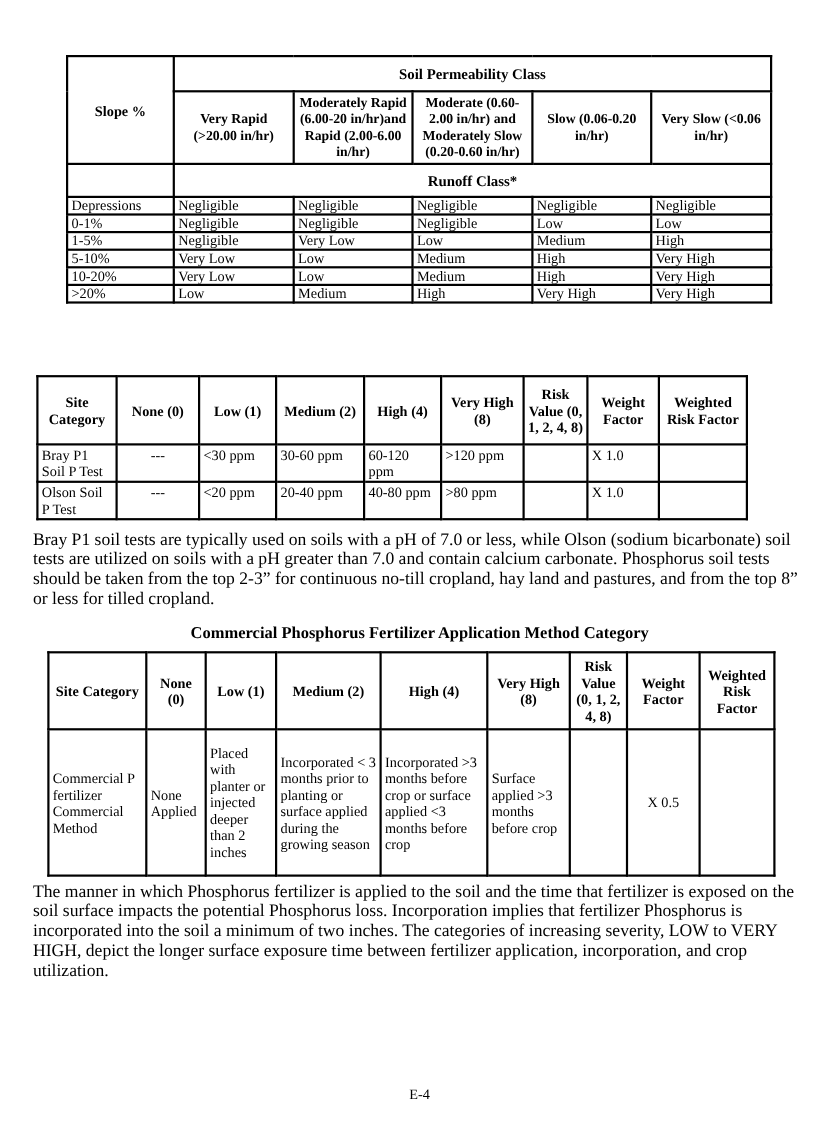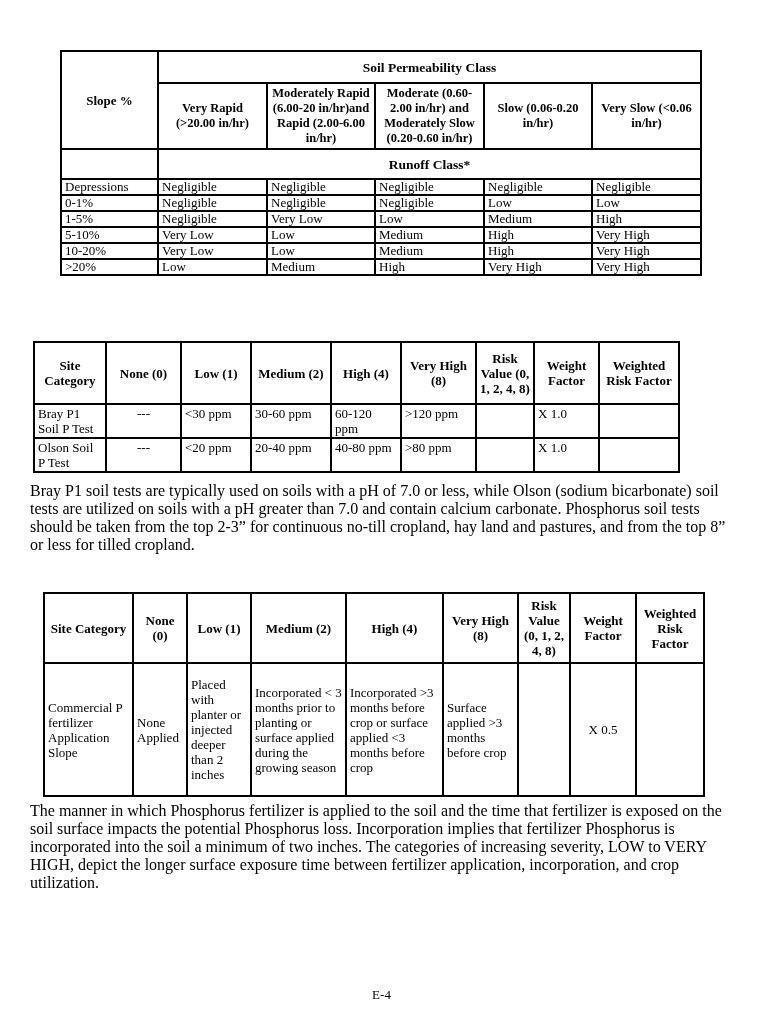--- a/index.html
+++ b/index.html
@@ -166,20 +166,21 @@
         <td class="datal">&gt;80 ppm</td>
         <td class="datal"></td>
         <td class="datal">X 1.0</td>
         <td class="datal"></td>
       </tr>
     </tbody>
   </table>
 
   <div class="abs para" style="left:30px;top:482px;width:710px;">Bray P1 soil tests are typically used on soils with a pH of 7.0 or less, while Olson (sodium bicarbonate) soil tests are utilized on soils with a pH greater than 7.0 and contain calcium carbonate.  Phosphorus soil tests should be taken from the top 2-3” for continuous no-till cropland, hay land and pastures, and from the top 8” or less for tilled cropland.</div>
 
+  <div class="abs doc-title t-sub" style="top:568px;">Commercial Phosphorus Fertilizer Application Method Category</div>
 
   <table class="tbl abs" style="left:43px;top:592px;width:660px;">
     <colgroup>
       <col style="width:89px">
         <col style="width:54px">
         <col style="width:64px">
       <col style="width:95px">
         <col style="width:97px">
         <col style="width:75px">
       <col style="width:52px">
@@ -192,21 +193,21 @@
         <td class="hdr thickb">None (0)</td>
         <td class="hdr thickb">Low (1)</td>
         <td class="hdr thickb">Medium (2)</td>
         <td class="hdr thickb">High (4)</td>
         <td class="hdr thickb">Very High (8)</td>
         <td class="hdr thickb">Risk Value (0, 1, 2, 4, 8)</td>
         <td class="hdr thickb thickl">Weight Factor</td>
         <td class="hdr thickb">Weighted Risk Factor</td>
       </tr>
       <tr class="h-b3">
-        <td class="midl">Commercial P fertilizer Application Slope</td>
+        <td class="midl">Commercial P fertilizer Commercial Method</td>
         <td class="midl">None Applied</td>
         <td class="midl">Placed with planter or injected deeper than 2 inches</td>
         <td class="midl">Incorporated &lt; 3 months prior to planting or surface applied during the growing season</td>
         <td class="midl">Incorporated &gt;3 months before crop or surface applied &lt;3 months before crop</td>
         <td class="midl">Surface applied &gt;3 months before crop</td>
         <td class="midl"></td>
         <td class="midc thickl">X 0.5</td>
         <td class="midl"></td>
       </tr>
     </tbody>

